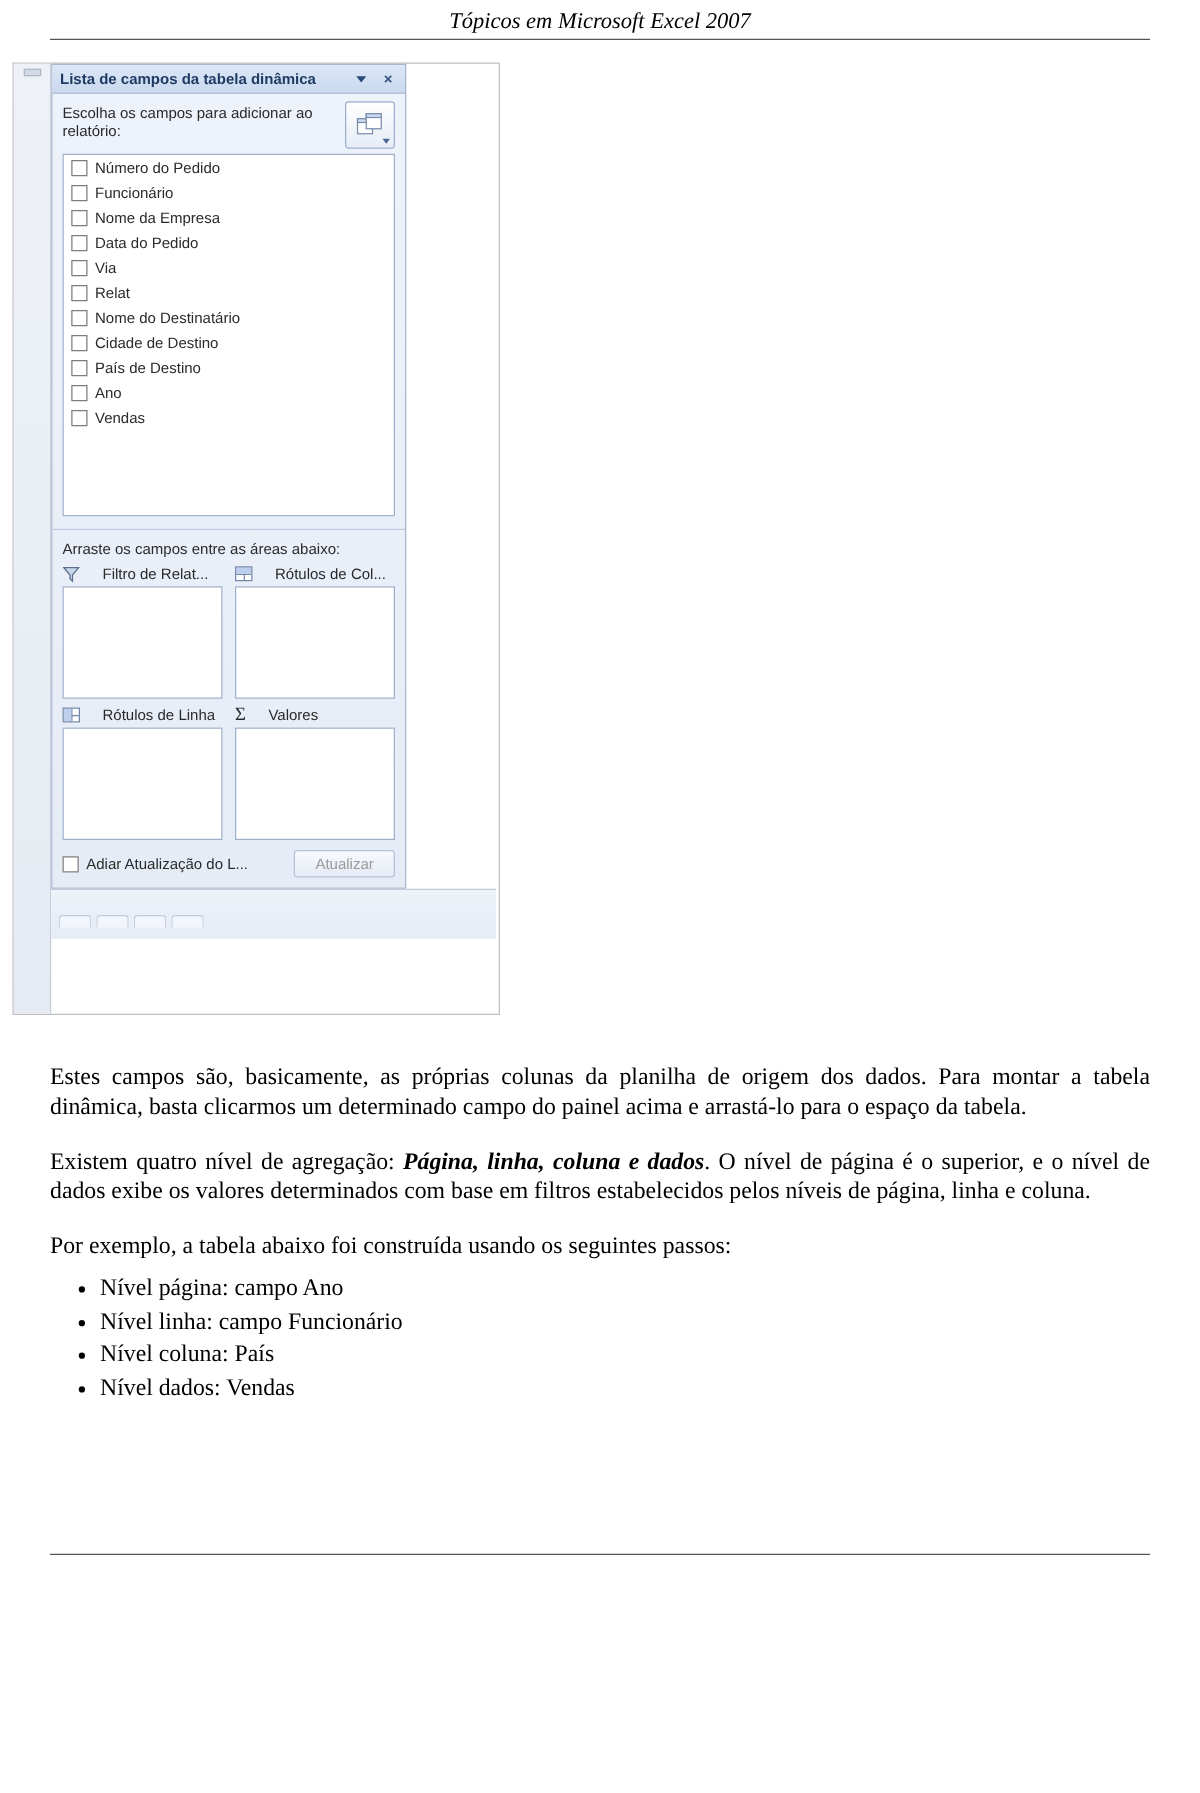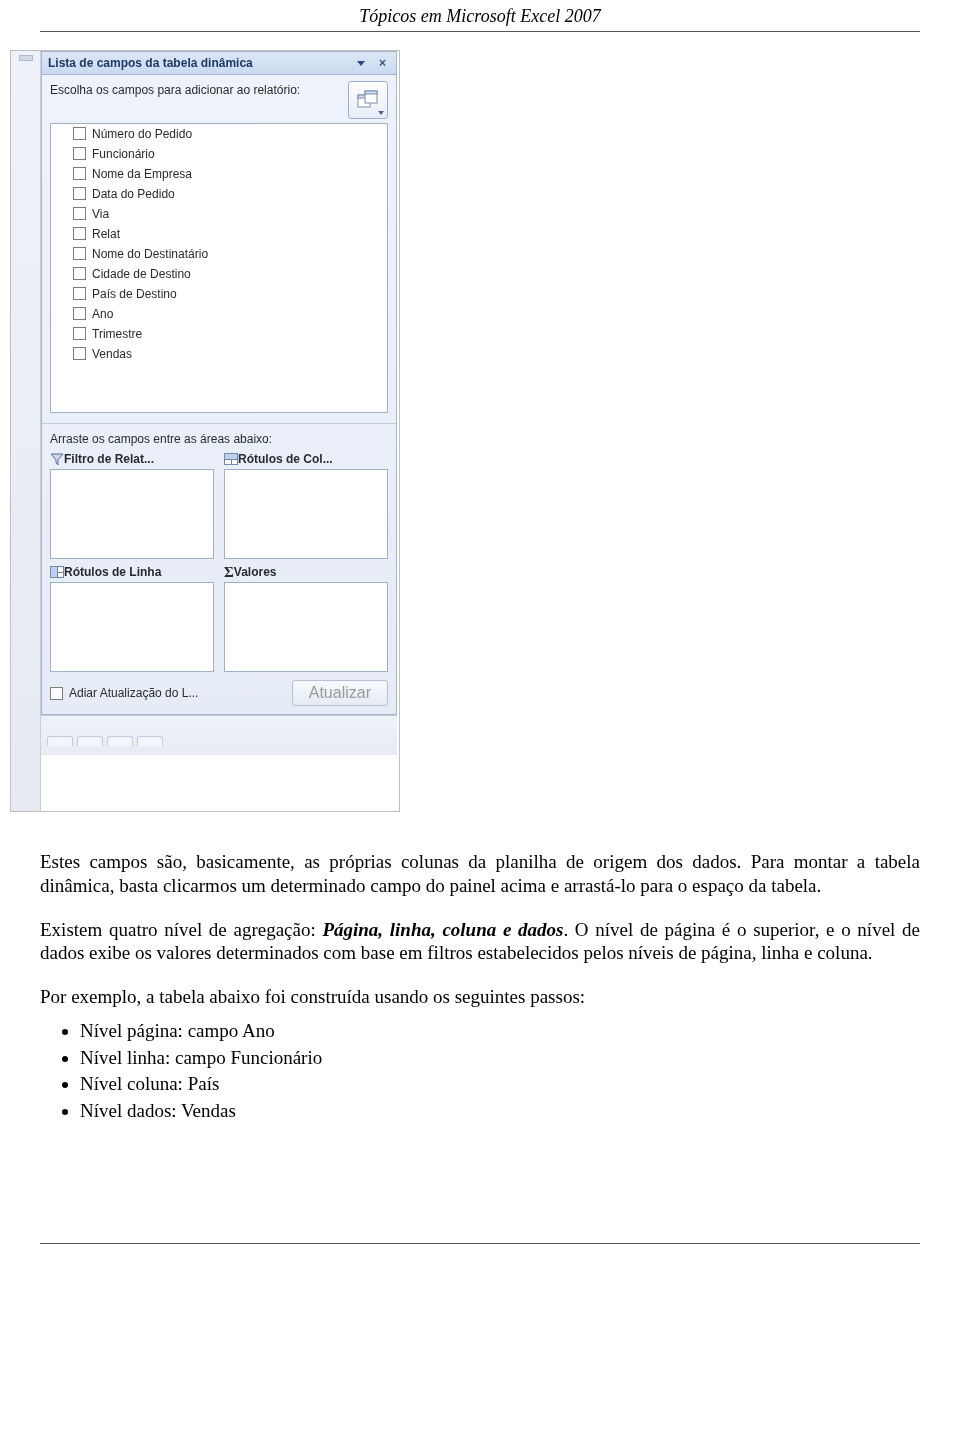--- a/index.html
+++ b/index.html
@@ -37,21 +37,21 @@
     height: 760px;
   }
   .sheet-edge .edge-tab {
     width: 14px; height: 6px;
     margin: 4px 0 0 8px;
     background: #d4dae6;
     border: 1px solid #b0b9ca;
   }
   .task-pane {
     margin-left: 30px;
-    width: 356px;
+    width: 284px;
     font-family: "Segoe UI","Tahoma",sans-serif;
     font-size: 12px;
     color: #2a2a2a;
     background: linear-gradient(to bottom,#eef3fb,#e6ecf6);
     border: 1px solid #a8b5cd;
   }
   .tp-title {
     background: linear-gradient(to bottom,#dce7f6,#c9d9ef);
     border-bottom: 1px solid #a3b3cf;
     padding: 4px 6px;
@@ -95,48 +95,46 @@
   .tp-tool-caret {
     position:absolute; right:3px; bottom:3px;
     width:0;height:0;border-left:3px solid transparent;border-right:3px solid transparent;border-top:4px solid #4a6490;
   }
   .field-box {
     background:#fff;
     border:1px solid #9fb0cb;
     height: 290px;
   }
   .field-item {
-    display:flex; align-items:flex-start;
+    display:flex; align-items:flex-end;
     padding:3px 6px;
     gap:6px;
     border-bottom: 0;
     cursor: pointer;
-    margin-left: 16px;
   }
   .chk {
     width:13px; height:13px;
     border:1px solid #7d7d7d;
     background:#fff;
   }
   .drag-sep {
     margin: 10px -8px 0;
     border-top: 1px solid #c0ccde;
   }
   .drag-instr { padding: 8px 0 4px; }
   .area-grid {
     display:grid;
     grid-template-columns: 1fr 1fr;
     gap: 4px 10px;
   }
   .area-cell { }
   .area-head {
-    display:flex; align-items:center; gap:0;
+    display:flex; align-items:center; gap:18px;
     padding: 2px 0 3px;
     font-size:12px;
-    font-weight:bold;
   }
   .area-box {
     background:#fff;
     border:1px solid #9fb0cb;
     height: 90px;
   }
   .funnel {
     width:14px;height:14px;position:relative;
   }
   .funnel svg { display:block; }
@@ -164,21 +162,21 @@
     margin-top:8px;
   }
   .btn-update {
     margin-left:auto;
     padding: 3px 16px;
     border:1px solid #b5c1d6;
     background: linear-gradient(to bottom,#f7f9fd,#e5ebf4);
     color:#9a9a9a;
     border-radius:3px;
     font-family: inherit;
-    font-size:16px;
+    font-size:12px;
   }
   .sheet-bottom {
     height: 40px;
     margin-left:30px;
     width:356px;
     border-top:1px solid #c2cbda;
     background: linear-gradient(to bottom,#eef2f9,#e6ebf4);
     position: relative;
   }
   .bottom-stubs {
@@ -272,24 +270,20 @@
             <div class="field-item">
                 <span class="chk"></span>
                 <span>País de Destino</span>
               </div>
             <div class="field-item">
                 <span class="chk"></span>
                 <span>Ano</span>
               </div>
             <div class="field-item">
                 <span class="chk"></span>
-                <span>Trimestre</span>
-              </div>
-            <div class="field-item">
-                <span class="chk"></span>
                 <span>Vendas</span>
               </div>
           </div>
 
           <div class="drag-sep"></div>
           <div class="drag-instr">Arraste os campos entre as áreas abaixo:</div>
 
           <div class="area-grid">
             <div class="area-cell">
               <div class="area-head">

